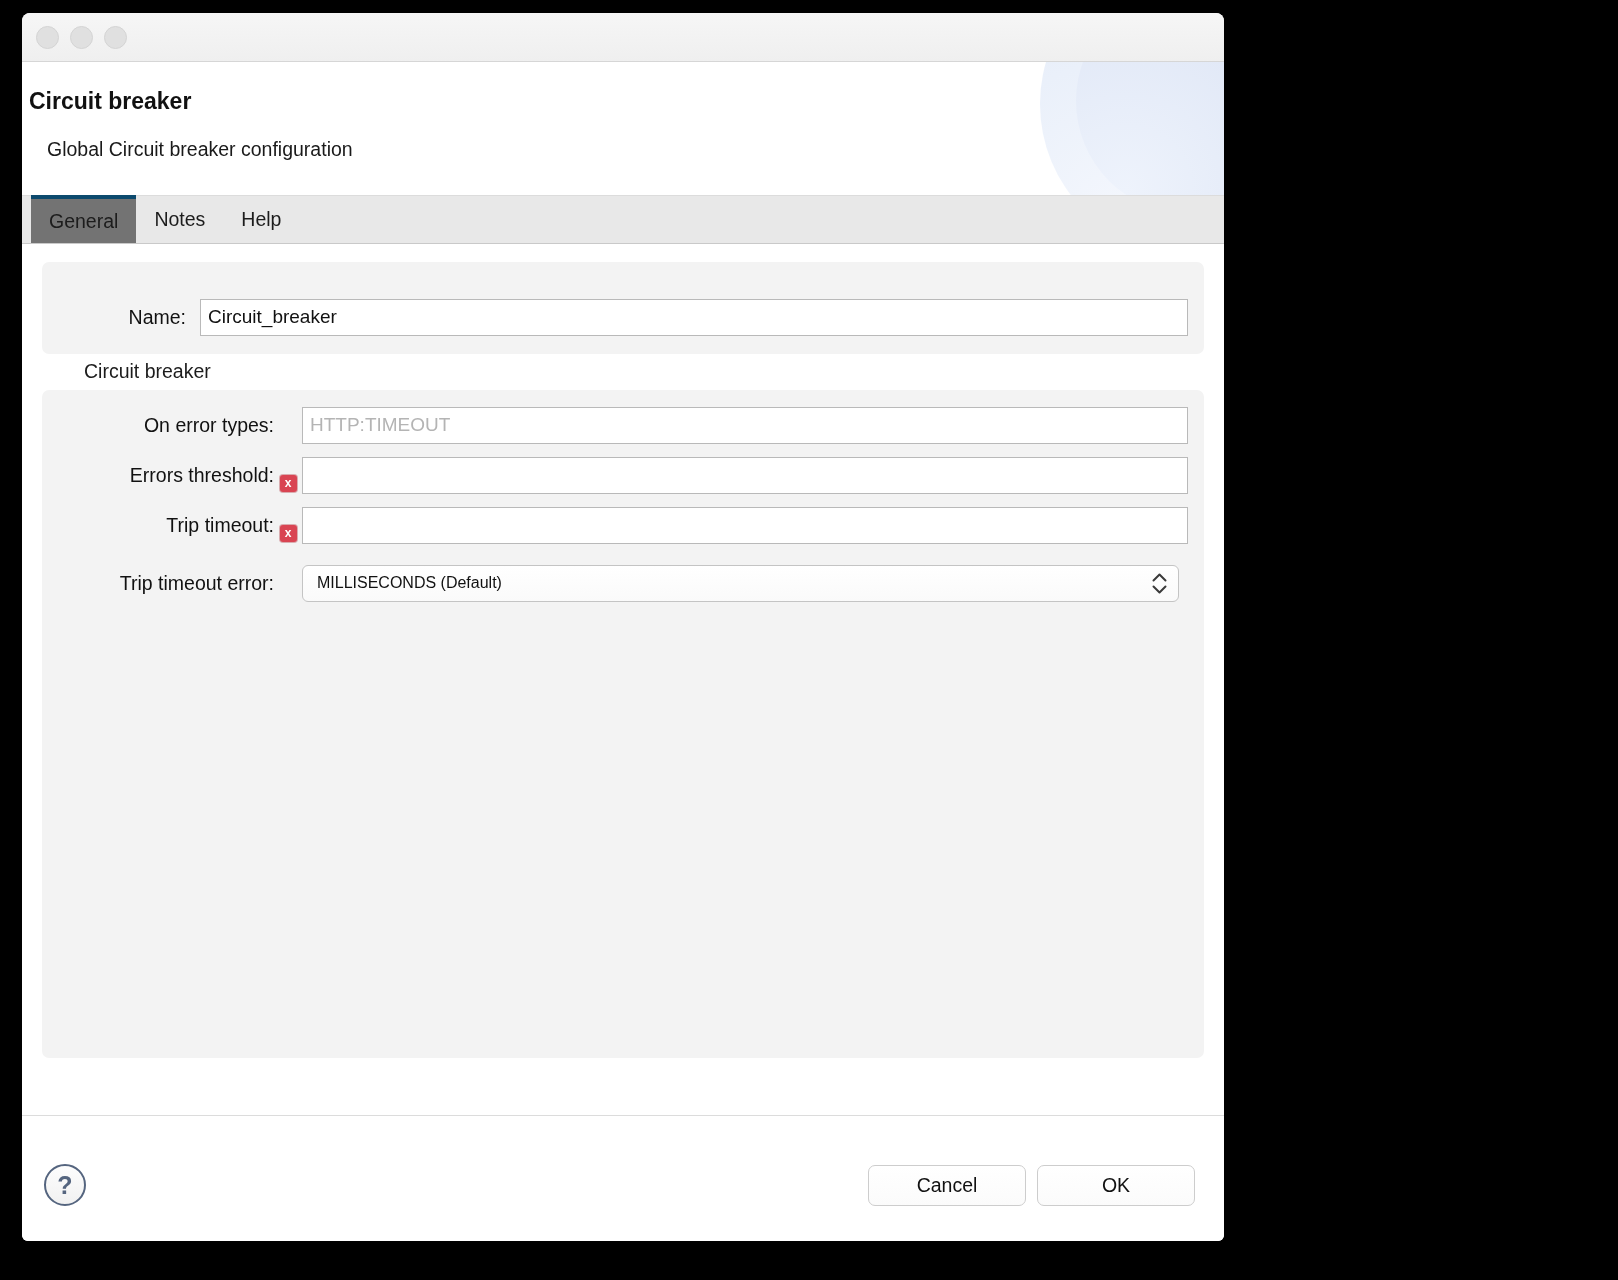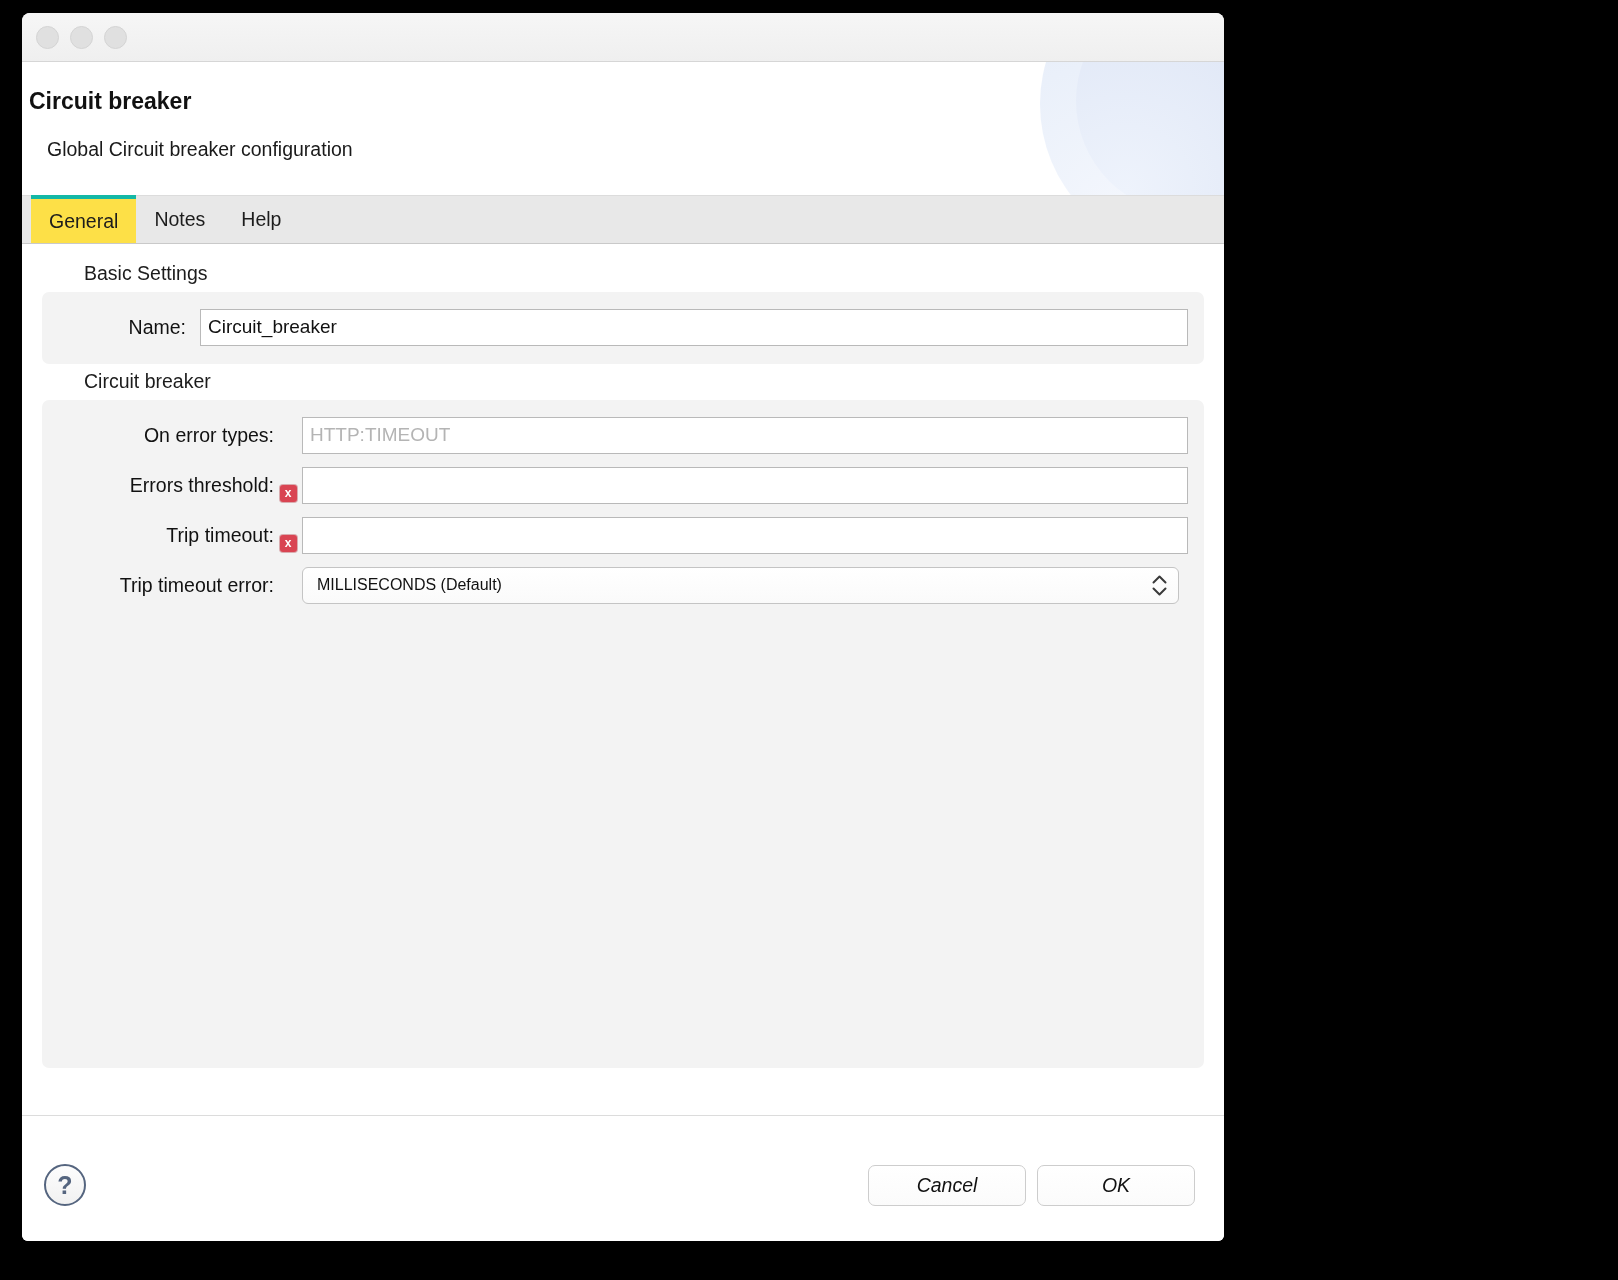--- a/index.html
+++ b/index.html
@@ -127,22 +127,22 @@
     height: 48px;
     padding: 0 18px;
     display: flex;
     align-items: center;
     font-size: 19.5px;
     color: #1c1c1c;
     cursor: default;
     box-sizing: border-box;
   }
   .tab.active {
-    background: #fde047;
-    border-top: 4px solid #14b8a6;
+    background: #737373;
+    border-top: 4px solid #0c4a6e;
   }
 
   
   .tabcontent {
     position: relative;
     height: 872px;
     background: #ffffff;
     border-bottom: 1px solid #dcdcdc;
     box-sizing: border-box;
     padding: 18px 20px 8px 20px;
@@ -165,21 +165,21 @@
     padding: 16px 16px 18px 16px;
     height: 668px;
   }
 
   .field-row {
     display: flex;
     align-items: center;
     margin-bottom: 12px;
     height: 38px;
   }
-  .field-row:last-child { margin-bottom: 0; }
+  .field-row:last-child { margin-bottom: 0; margin-top: 20px; }
 
   .field-label {
     font-size: 19.5px;
     color: #111111;
     text-align: right;
     flex: 0 0 auto;
     white-space: nowrap;
   }
   .field-label.name { width: 128px; padding-right: 14px; }
   .field-label.cb   { width: 216px; padding-right: 0px; }
@@ -298,21 +298,20 @@
     background: linear-gradient(to bottom, #ffffff 0%, #fbfbfb 100%);
     border: 1px solid #cdcdcd;
     box-sizing: border-box;
     font-size: 19.5px;
     font-family: "Liberation Sans", sans-serif;
     color: #111111;
     display: flex;
     align-items: center;
     justify-content: center;
     cursor: default;
-    font-style: italic;
   }
 </style>
 </head>
 <body>
 
 <div id="root">
   <div class="window">
 
     <div class="titlebar">
       <div class="traffic-lights">
@@ -337,21 +336,20 @@
         <span>Notes</span>
       </div>
       <div class="tab">
         <span>Help</span>
       </div>
     </div>
 
     <div class="tabcontent">
 
       <div class="group">
-        <div class="group-title">Basic Settings</div>
         <div class="group-box basic">
           <div class="field-row">
             <div class="field-label name">Name:</div>
             <input class="text-input" type="text" value="Circuit_breaker" style="">
           </div>
         </div>
       </div>
 
       <div class="group">
         <div class="group-title">Circuit breaker</div>

